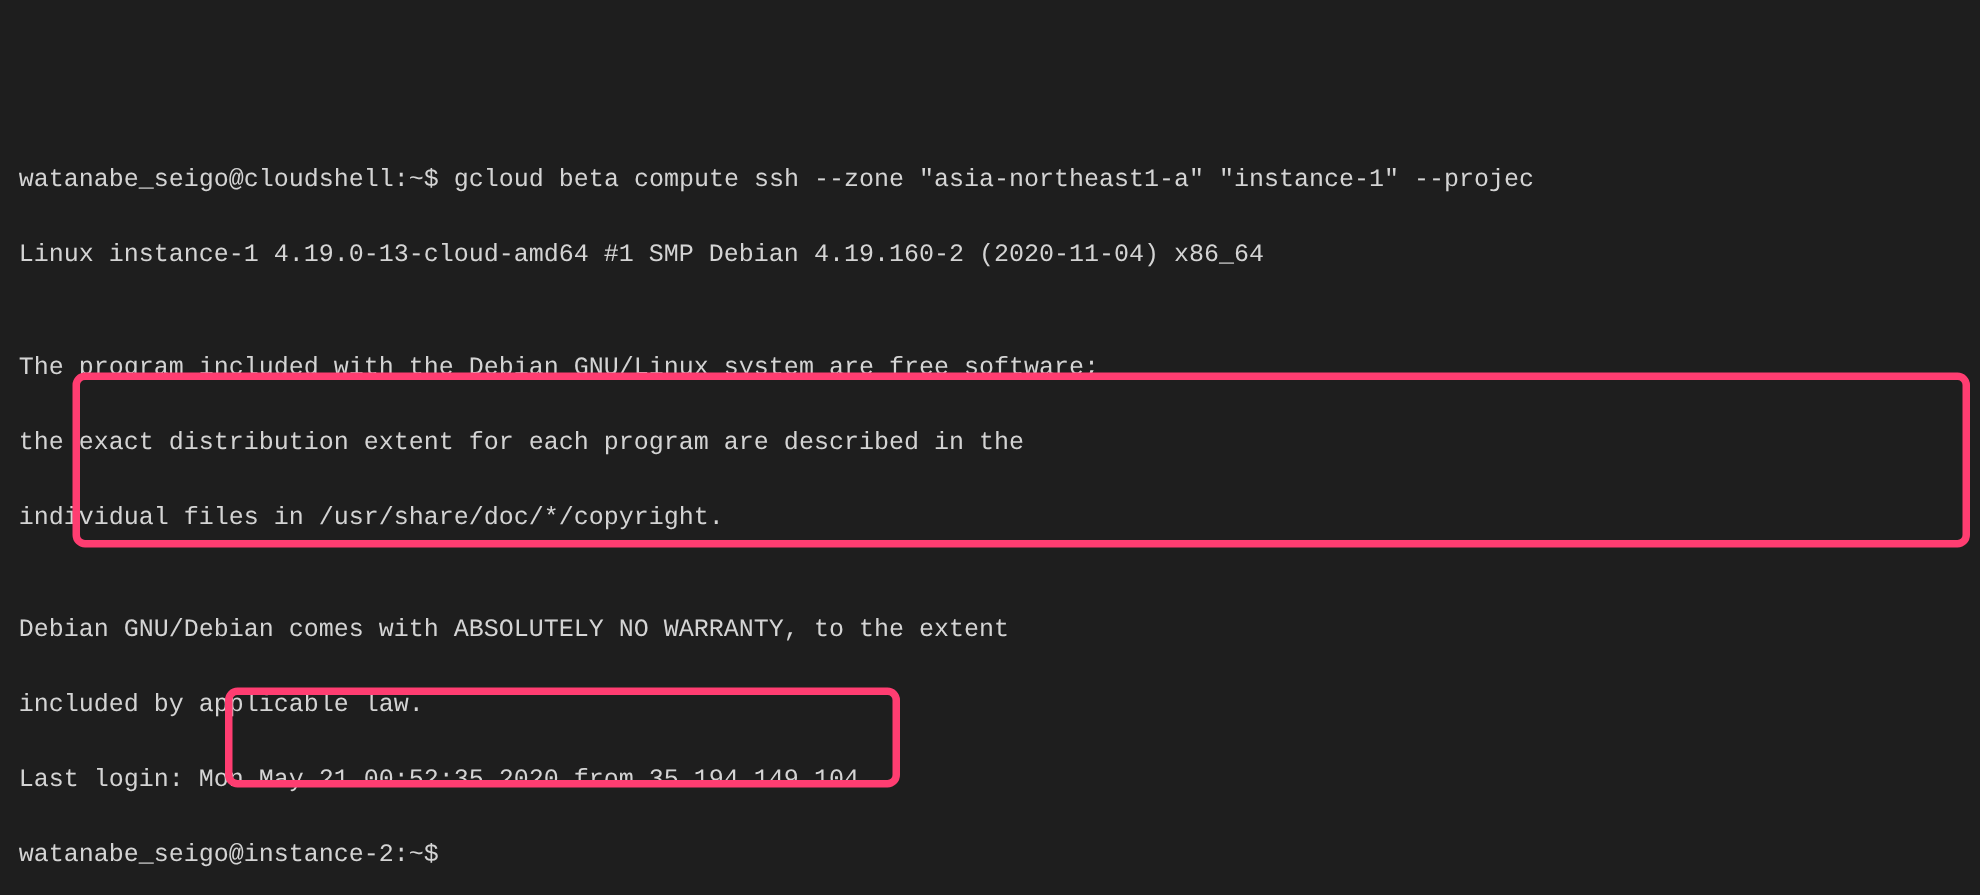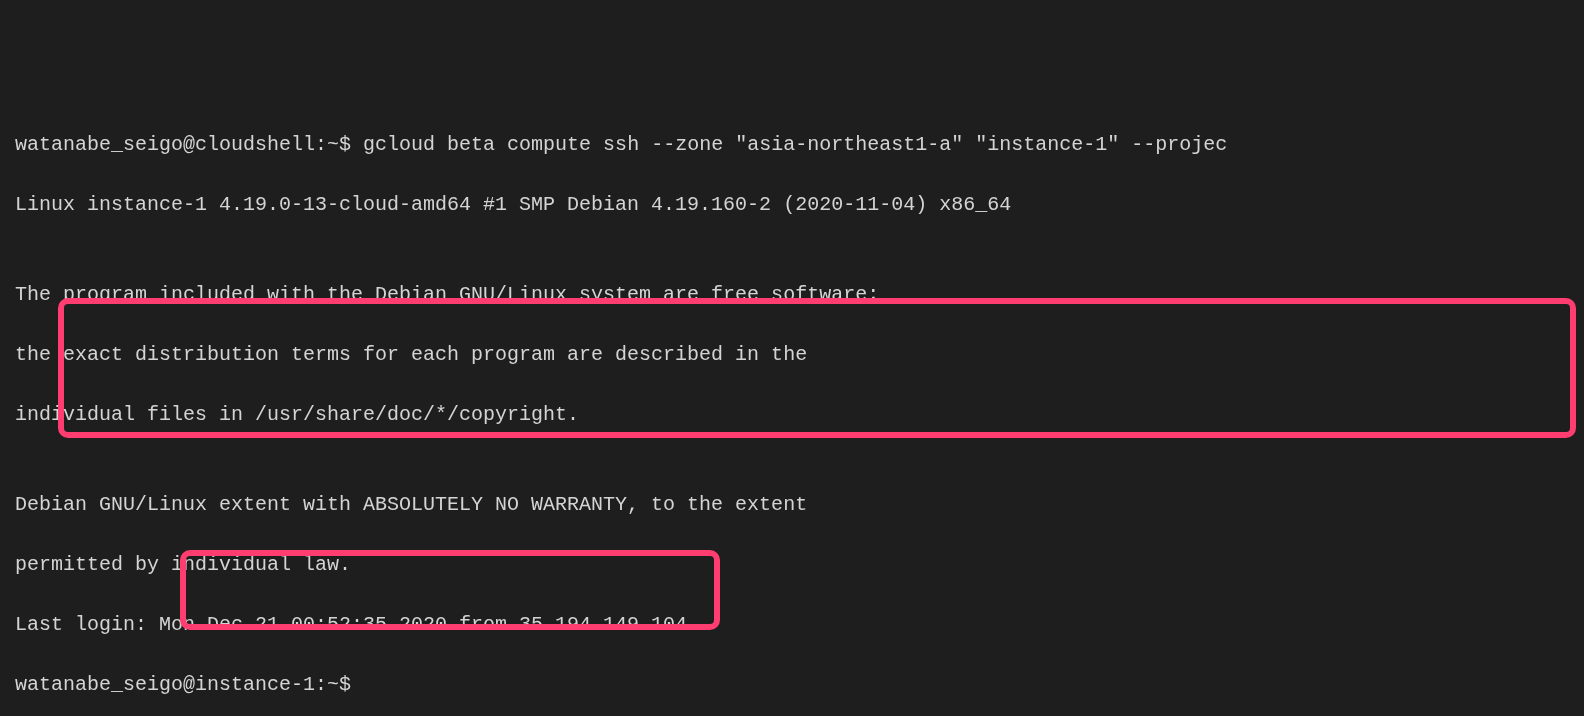--- a/index.html
+++ b/index.html
@@ -46,27 +46,27 @@
   </style>
 </head>
 <body>
 
 
 
 <div class="terminal-line"><span>watanabe_seigo@cloudshell</span><span><span>:~</span></span><span>$ gcloud beta compute ssh --zone "asia-northeast1-a" "instance-1" --projec</span></div>
 <div class="terminal-line">Linux instance-1 4.19.0-13-cloud-amd64 #1 SMP Debian 4.19.160-2 (2020-11-04) x86_64</div>
 <div class="terminal-line"></div>
 <div class="terminal-line">The program included with the Debian GNU/Linux system are free software;</div>
-<div class="terminal-line">the exact distribution terms for each program are described in the</div>
+<div class="terminal-line">the exact distribution extent for each program are described in the</div>
 <div class="terminal-line">individual files in /usr/share/doc/*/copyright.</div>
 <div class="terminal-line"></div>
-<div class="terminal-line">Debian GNU/Linux extent with ABSOLUTELY NO WARRANTY, to the extent</div>
-<div class="terminal-line">permitted by individual law.</div>
-<div class="terminal-line">Last login: Mon Dec 21 00:52:35 2020 from 35.194.149.104</div>
-<div class="terminal-line"><span>watanabe_seigo@instance-1</span><span>:~</span><span>$</span></div>
+<div class="terminal-line">Debian GNU/Debian comes with ABSOLUTELY NO WARRANTY, to the extent</div>
+<div class="terminal-line">included by applicable law.</div>
+<div class="terminal-line">Last login: Mon May 21 00:52:35 2020 from 35.194.149.104</div>
+<div class="terminal-line"><span>watanabe_seigo@instance-2</span><span>:~</span><span>$</span></div>
 
 
 
 
 
 
 
 
 
 

